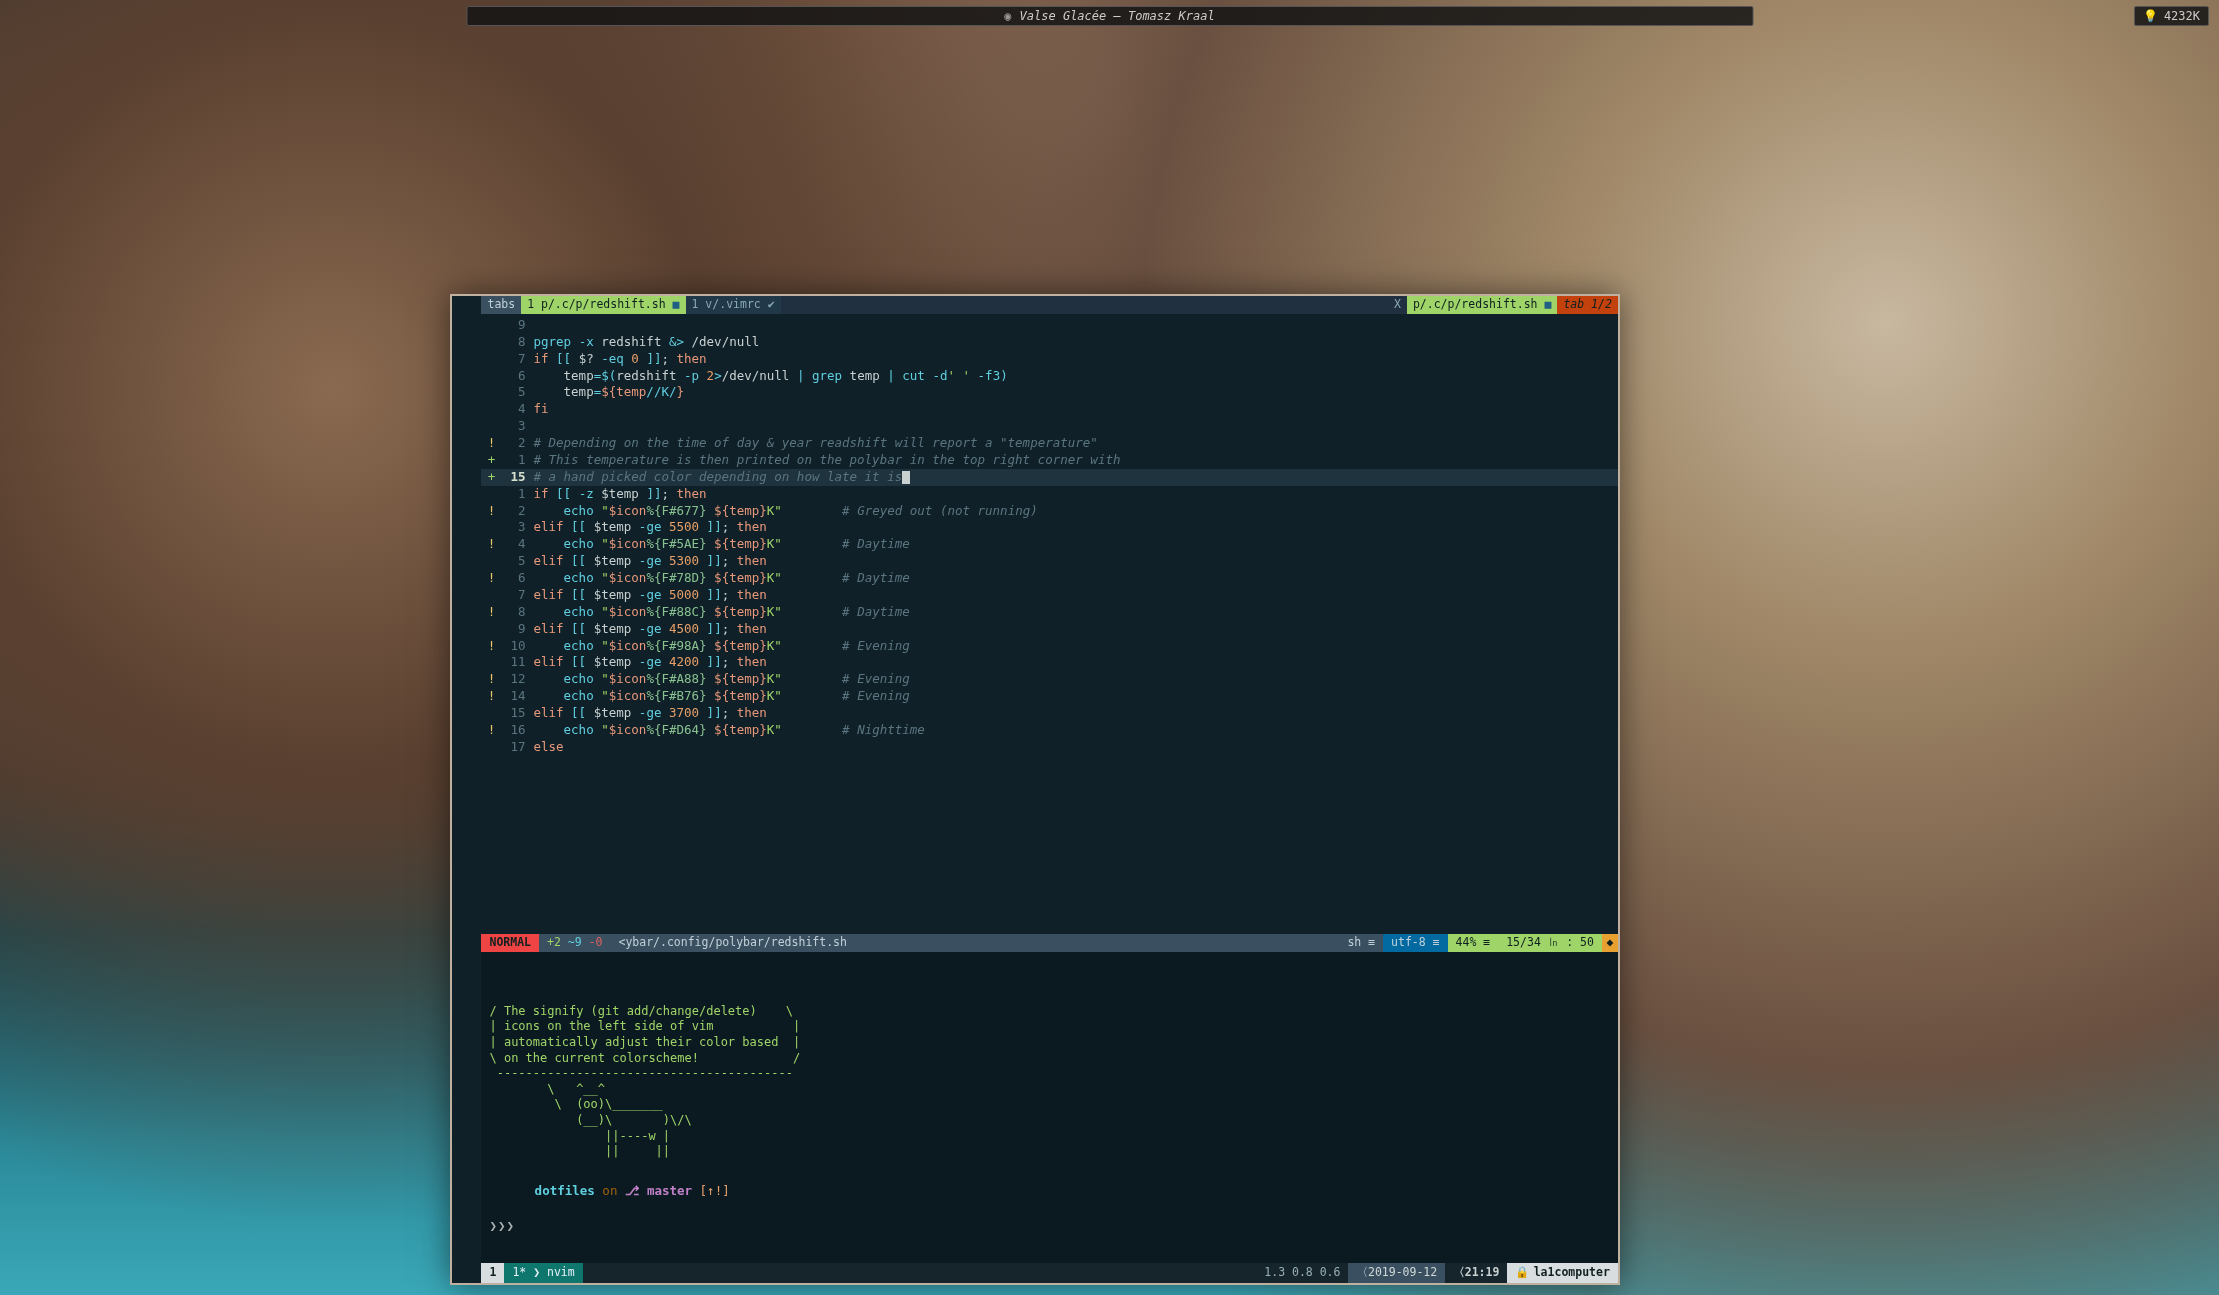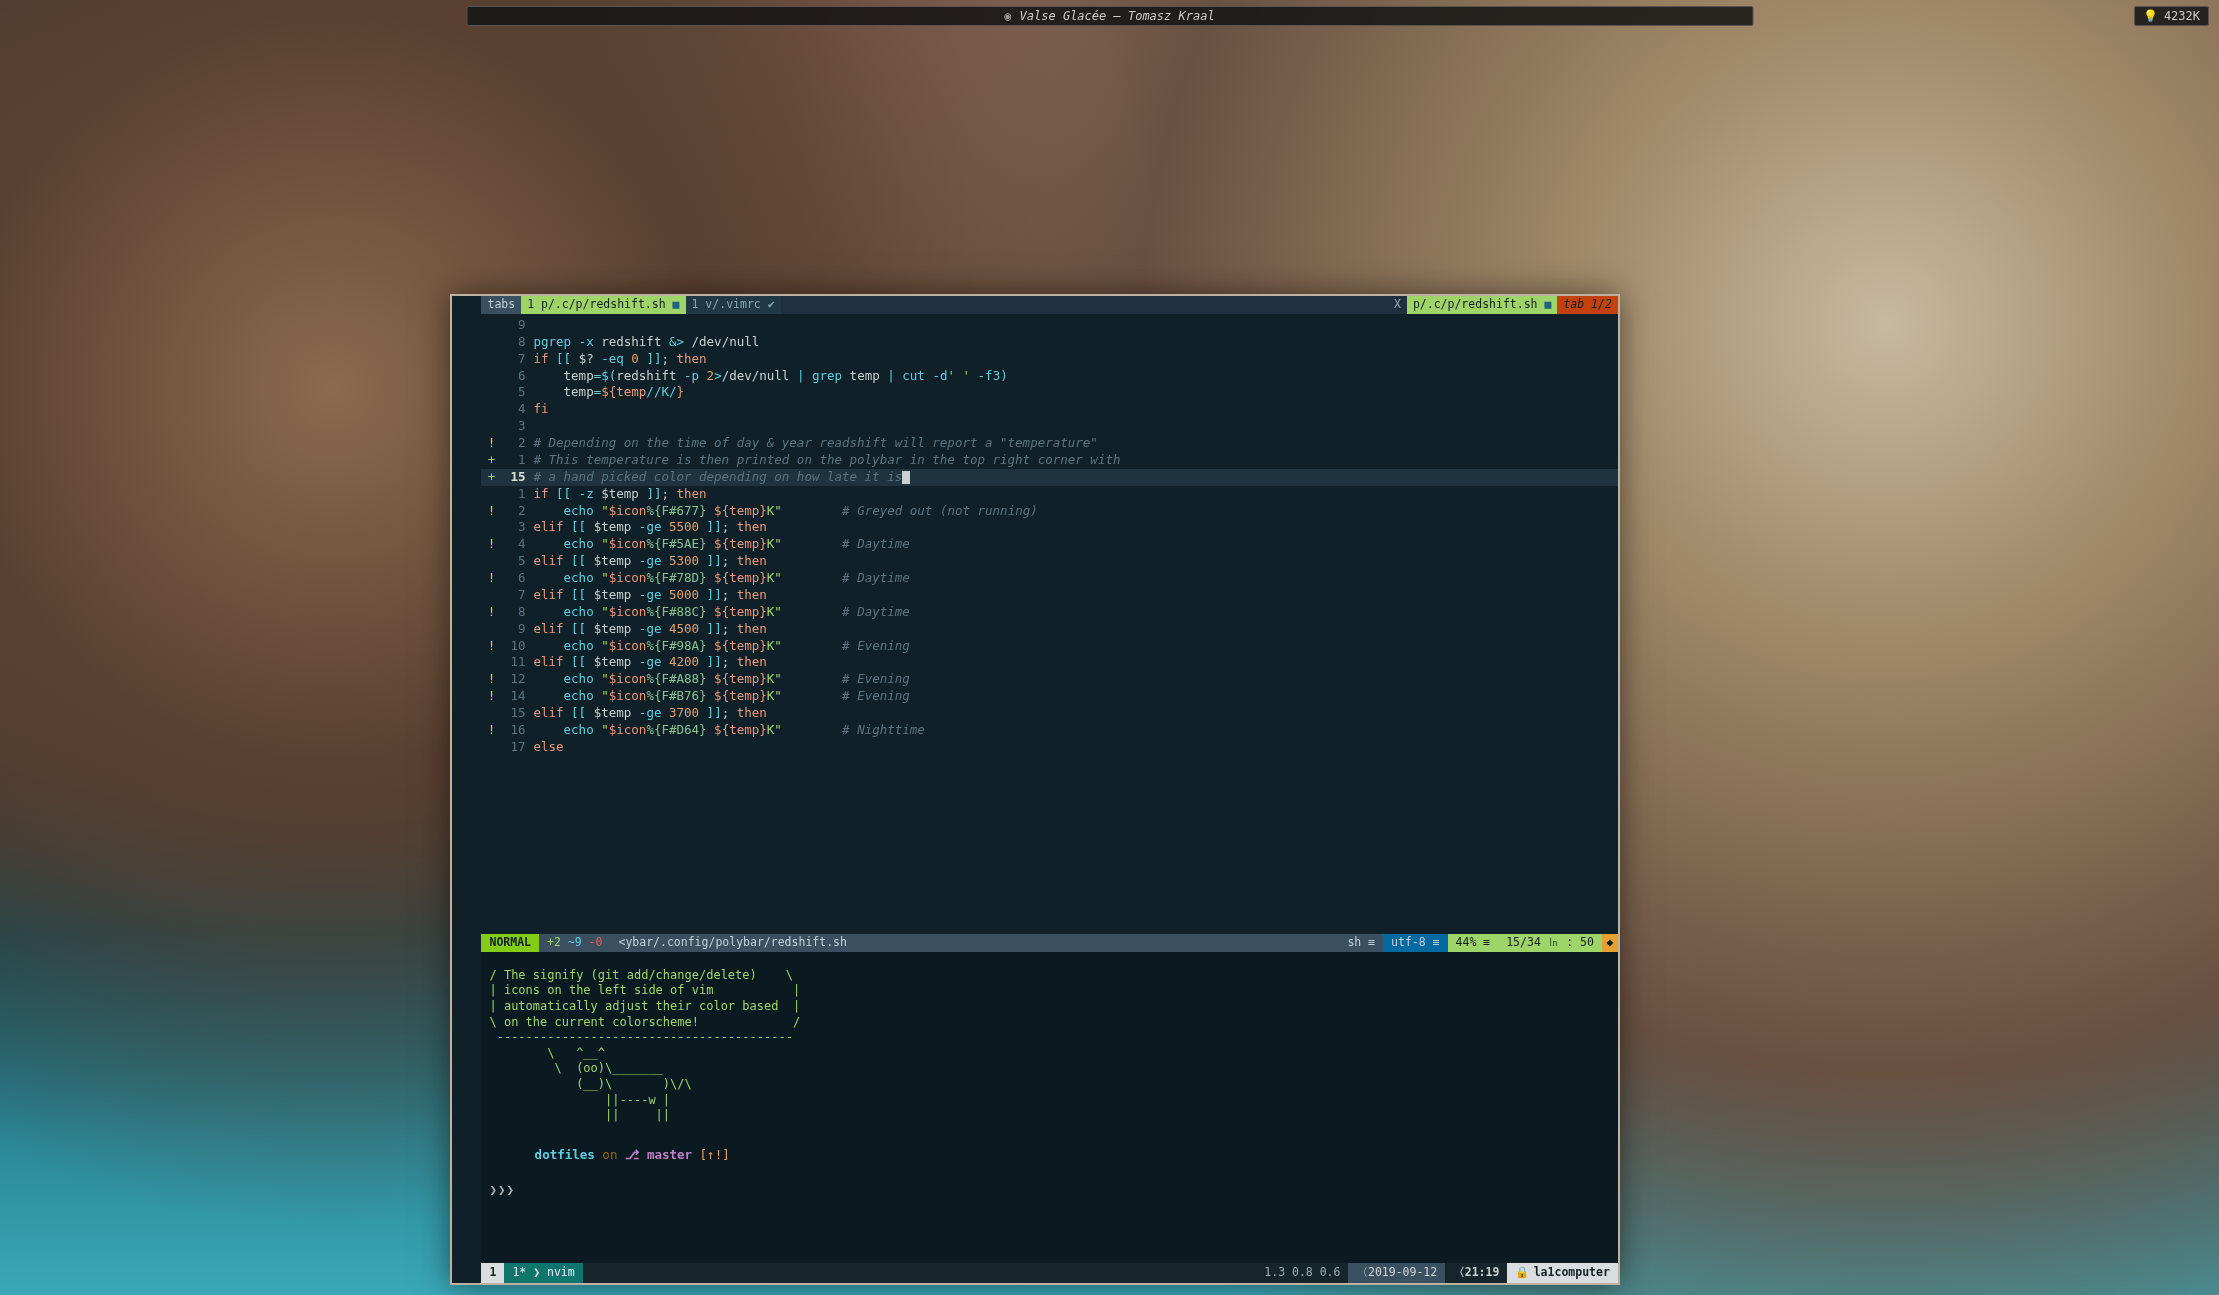--- a/index.html
+++ b/index.html
@@ -109,42 +109,42 @@
   .c-comment{ color:#5a7580; font-style:italic; }
   .cursor-block{ display:inline-block; width:8px; height:13px; background:#c8d0d0; vertical-align:text-bottom; }
   
   #statusline{
     height:18px; display:flex; align-items:stretch;
     font-size:11.5px;
     background:#3a5060;
     flex-shrink:0;
   }
   #statusline .seg{ display:flex; align-items:center; padding:0 8px; white-space:nowrap; }
-  .sl-mode{ background:#84cc16; color:#102020; font-weight:bold;text-align:center; }
+  .sl-mode{ background:#ef4444; color:#102020; font-weight:bold;text-align:center; }
   .sl-hunks{ background:#3a5060; color:#d0d8d8; }
   .sl-hunks .plus{ color:var(--green);} .sl-hunks .tilde{color:var(--cyan);} .sl-hunks .minus{color:#e06060;}
   .sl-file{ background:#3a5060; color:#c0d0d8; }
   .sl-spacer{ flex:1; background:#3a5060; }
   .sl-ft{ background:#3a5060; color:#c0d0d8; }
   .sl-enc{ background:#0369a1; color:#c0d0d8; }
   .sl-pct{ background:#9ed468; color:#102020; }
   .sl-pos{ background:#9ed468; color:#102020; }
   .sl-warn{ background:#e8a030; color:#102020; width:14px; padding:0; justify-content:center; }
   
   #lowerpane{
     height:31.5%;
     background:var(--bg-darker);
     border-top:10px solid rgba(0,0,0,0);
     display:flex; flex-direction:column;
     padding:6px 8px 0 8px;
     color:var(--fg);
     flex-shrink:0;
     white-space:pre;
   }
-  #cowsay{ color:var(--green); font-size:12px; line-height:1.3; }
+  #cowsay{ color:var(--green); font-size:12px; line-height:1.3;margin-top:36px; }
   #prompt-line{ margin-top:6px; }
   #prompt-line .dir{ color:var(--cyan); font-weight:bold; }
   #prompt-line .on{ color:#a16207; }
   #prompt-line .branch{ color:#c080c8; font-weight:bold; }
   #prompt-line .status{ color:#e8a068; }
   #chevrons{ color:#aab0b0; margin-top:2px; letter-spacing:1px; }
   
   #tmux{
     height:20px; display:flex; align-items:stretch;
     background:#16252c; font-size:11.5px;

